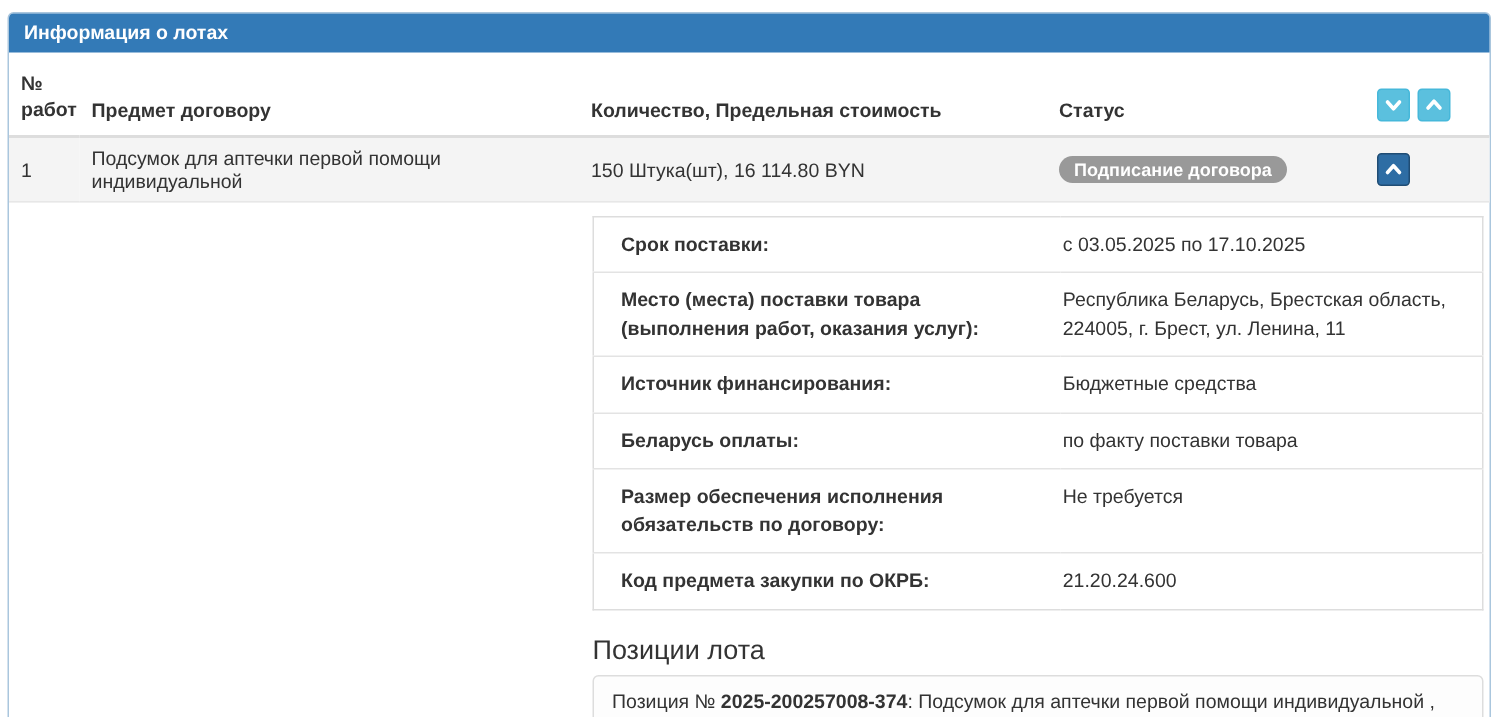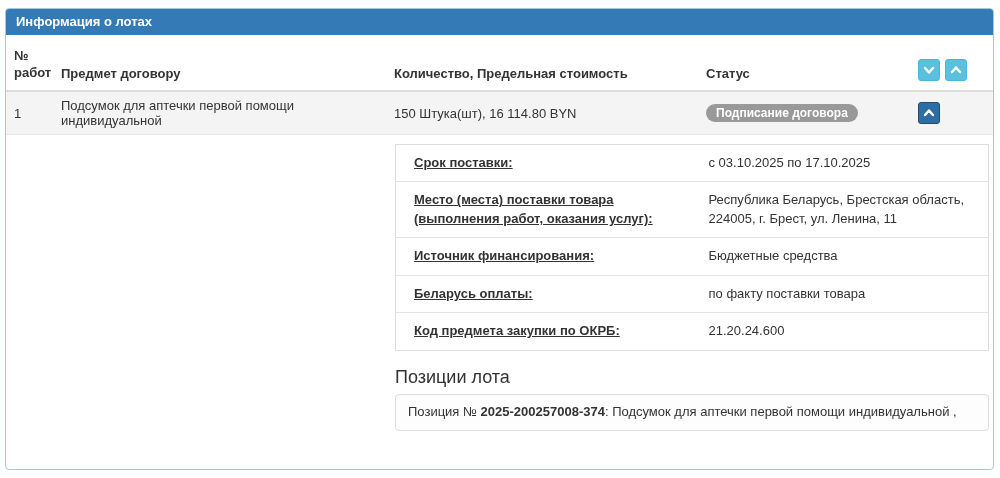--- a/index.html
+++ b/index.html
@@ -90,21 +90,20 @@
     border-top: 1px solid #e3e3e3;
     vertical-align: top;
     font-size: 13px;
     line-height: 1.42;
   }
   table.details tr:first-child td { border-top: none; }
   table.details td.d-label {
     width: 311px;
     font-weight: bold;
     padding: 9px 10px 9px 18px;
-    text-decoration: underline;
   }
   table.details td.d-value { padding: 9px 8px 9px 2px; }
 
   .positions-title {
     font-size: 18px;
     font-weight: normal;
     color: #333;
     margin: 16px 0 6px 0;
   }
   .position-box {
@@ -181,33 +180,37 @@
           </td>
         </tr>
       </tbody>
     </table>
 
     <div class="lot-details">
       <table class="details">
         <tbody>
           <tr>
             <td class="d-label">Срок поставки:</td>
-            <td class="d-value">с 03.10.2025 по 17.10.2025</td>
+            <td class="d-value">с 03.05.2025 по 17.10.2025</td>
           </tr>
           <tr>
             <td class="d-label">Место (места) поставки товара (выполнения работ, оказания услуг):</td>
             <td class="d-value">Республика Беларусь, Брестская область, 224005, г. Брест, ул. Ленина, 11</td>
           </tr>
           <tr>
             <td class="d-label">Источник финансирования:</td>
             <td class="d-value">Бюджетные средства</td>
           </tr>
           <tr>
             <td class="d-label">Беларусь оплаты:</td>
             <td class="d-value">по факту поставки товара</td>
+          </tr>
+          <tr>
+            <td class="d-label">Размер обеспечения исполнения обязательств по договору:</td>
+            <td class="d-value">Не требуется</td>
           </tr>
           <tr>
             <td class="d-label">Код предмета закупки по ОКРБ:</td>
             <td class="d-value">21.20.24.600</td>
           </tr>
         </tbody>
       </table>
 
       <div class="positions-title">Позиции лота</div>
 

